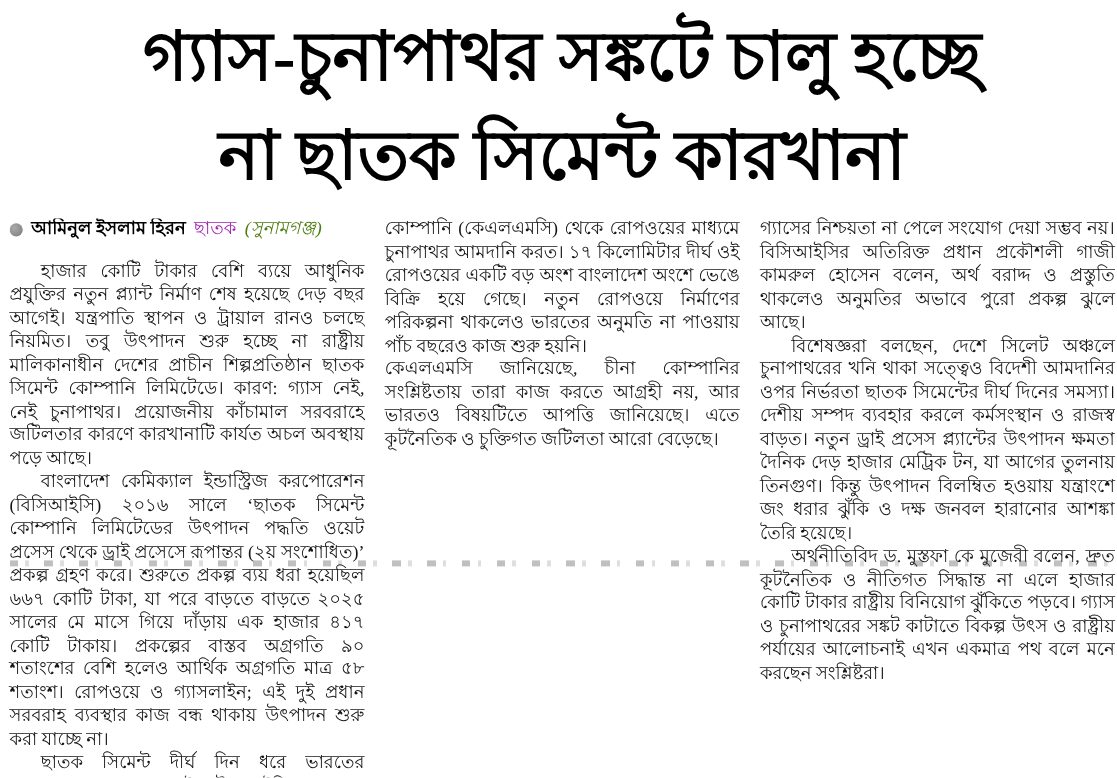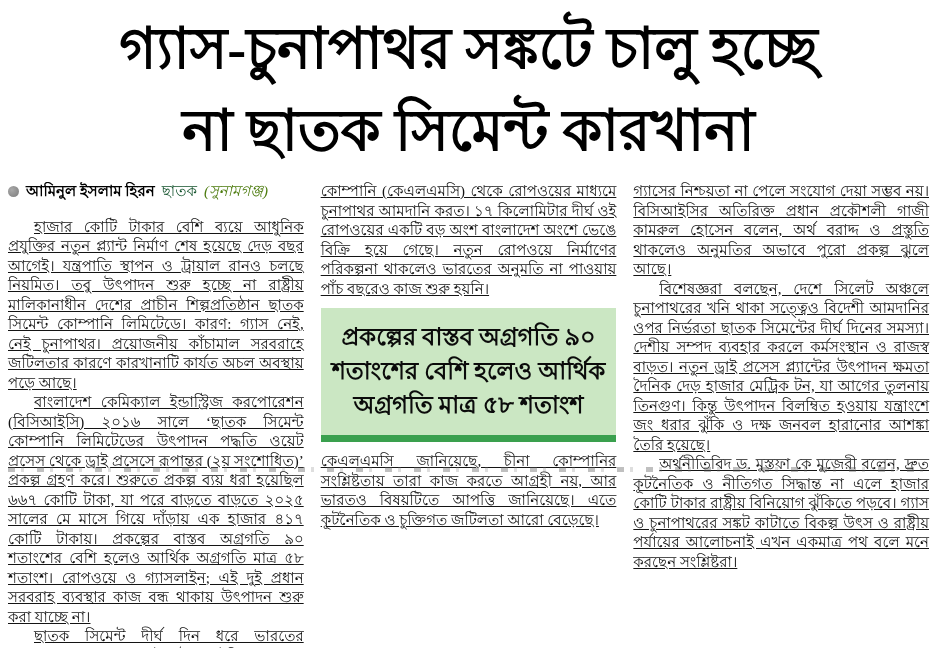--- a/index.html
+++ b/index.html
@@ -33,40 +33,40 @@
     padding: 0 2px;
   }
   .col {
     flex: 1 1 0;
     font-size: 15px;
     line-height: 19.5px;
     text-align: justify;
     text-justify: inter-word;
     color: #141414;
   }
-  .col p { margin: 0; text-decoration: underline; }
+  .col p { margin: 0; }
   .col p.ind { text-indent: 26px; }
 
   
   .byline {
     display: flex;
     align-items: center;
     gap: 7px;
     margin-bottom: 16px;
     white-space: nowrap;
     overflow: hidden;
   }
   .byline .bullet {
     width: 11px; height: 11px;
     border-radius: 50%;
     background: radial-gradient(circle at 35% 35%, #a9a9a9, #7c7c7c);
     flex: 0 0 auto;
   }
   .byline .author { font-weight: 700; color: #000; }
-  .byline .loc { color: #14532d; }
+  .byline .loc { color: #a21caf; }
   .byline .loc-note { font-style: italic; color: #4d7c0f; }
 
   
   .pullquote {
     margin: 9px 0 10px 0;
     background: #cbe7c3;
     border-bottom: 7px solid #3aa04e;
     padding: 12px 8px 13px 8px;
     text-align: center;
     font-weight: 700;
@@ -109,21 +109,20 @@
         <span class="loc">ছাতক</span>
         <span class="loc-note">(সুনামগঞ্জ)</span>
       </div>
       <p class="ind">হাজার কোটি টাকার বেশি ব্যয়ে আধুনিক প্রযুক্তির নতুন প্ল্যান্ট নির্মাণ শেষ হয়েছে দেড় বছর আগেই। যন্ত্রপাতি স্থাপন ও ট্রায়াল রানও চলছে নিয়মিত। তবু উৎপাদন শুরু হচ্ছে না রাষ্ট্রীয় মালিকানাধীন দেশের প্রাচীন শিল্পপ্রতিষ্ঠান ছাতক সিমেন্ট কোম্পানি লিমিটেডে। কারণ: গ্যাস নেই, নেই চুনাপাথর। প্রয়োজনীয় কাঁচামাল সরবরাহে জটিলতার কারণে কারখানাটি কার্যত অচল অবস্থায় পড়ে আছে।</p>
       <p class="ind">বাংলাদেশ কেমিক্যাল ইন্ডাস্ট্রিজ করপোরেশন (বিসিআইসি) ২০১৬ সালে ‘ছাতক সিমেন্ট কোম্পানি লিমিটেডের উৎপাদন পদ্ধতি ওয়েট প্রসেস থেকে ড্রাই প্রসেসে রূপান্তর (২য় সংশোধিত)’ প্রকল্প গ্রহণ করে। শুরুতে প্রকল্প ব্যয় ধরা হয়েছিল ৬৬৭ কোটি টাকা, যা পরে বাড়তে বাড়তে ২০২৫ সালের মে মাসে গিয়ে দাঁড়ায় এক হাজার ৪১৭ কোটি টাকায়। প্রকল্পের বাস্তব অগ্রগতি ৯০ শতাংশের বেশি হলেও আর্থিক অগ্রগতি মাত্র ৫৮ শতাংশ। রোপওয়ে ও গ্যাসলাইন; এই দুই প্রধান সরবরাহ ব্যবস্থার কাজ বন্ধ থাকায় উৎপাদন শুরু করা যাচ্ছে না।</p>
       <p class="ind">ছাতক সিমেন্ট দীর্ঘ দিন ধরে ভারতের মেঘালয়ের কোমোরাহ লাইমস্টোন মাইনিং</p>
     </div>
 
     <div class="col">
       <p>কোম্পানি (কেএলএমসি) থেকে রোপওয়ের মাধ্যমে চুনাপাথর আমদানি করত। ১৭ কিলোমিটার দীর্ঘ ওই রোপওয়ের একটি বড় অংশ বাংলাদেশ অংশে ভেঙে বিক্রি হয়ে গেছে। নতুন রোপওয়ে নির্মাণের পরিকল্পনা থাকলেও ভারতের অনুমতি না পাওয়ায় পাঁচ বছরেও কাজ শুরু হয়নি।</p>
-      <div class="pullquote">প্রকল্পের বাস্তব অগ্রগতি ৯০ শতাংশের বেশি হলেও আর্থিক অগ্রগতি মাত্র ৫৮ শতাংশ</div>
       <p>কেএলএমসি জানিয়েছে, চীনা কোম্পানির সংশ্লিষ্টতায় তারা কাজ করতে আগ্রহী নয়, আর ভারতও বিষয়টিতে আপত্তি জানিয়েছে। এতে কূটনৈতিক ও চুক্তিগত জটিলতা আরো বেড়েছে।</p>
     </div>
 
     <div class="col">
       <p>গ্যাসের নিশ্চয়তা না পেলে সংযোগ দেয়া সম্ভব নয়। বিসিআইসির অতিরিক্ত প্রধান প্রকৌশলী গাজী কামরুল হোসেন বলেন, অর্থ বরাদ্দ ও প্রস্তুতি থাকলেও অনুমতির অভাবে পুরো প্রকল্প ঝুলে আছে।</p>
       <p class="ind">বিশেষজ্ঞরা বলছেন, দেশে সিলেট অঞ্চলে চুনাপাথরের খনি থাকা সত্ত্বেও বিদেশী আমদানির ওপর নির্ভরতা ছাতক সিমেন্টের দীর্ঘ দিনের সমস্যা। দেশীয় সম্পদ ব্যবহার করলে কর্মসংস্থান ও রাজস্ব বাড়ত। নতুন ড্রাই প্রসেস প্ল্যান্টের উৎপাদন ক্ষমতা দৈনিক দেড় হাজার মেট্রিক টন, যা আগের তুলনায় তিনগুণ। কিন্তু উৎপাদন বিলম্বিত হওয়ায় যন্ত্রাংশে জং ধরার ঝুঁকি ও দক্ষ জনবল হারানোর আশঙ্কা তৈরি হয়েছে।</p>
       <p class="ind">অর্থনীতিবিদ ড. মুস্তফা কে মুজেরী বলেন, দ্রুত কূটনৈতিক ও নীতিগত সিদ্ধান্ত না এলে হাজার কোটি টাকার রাষ্ট্রীয় বিনিয়োগ ঝুঁকিতে পড়বে। গ্যাস ও চুনাপাথরের সঙ্কট কাটাতে বিকল্প উৎস ও রাষ্ট্রীয় পর্যায়ের আলোচনাই এখন একমাত্র পথ বলে মনে করছেন সংশ্লিষ্টরা।</p>
     </div>
 
   </div>

